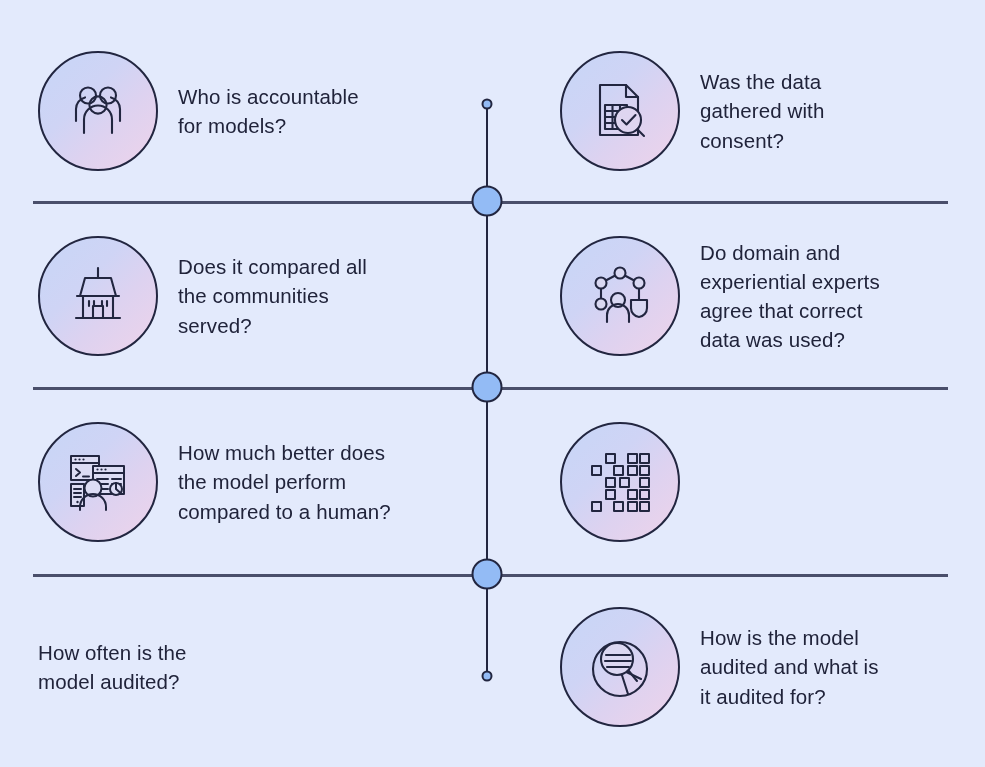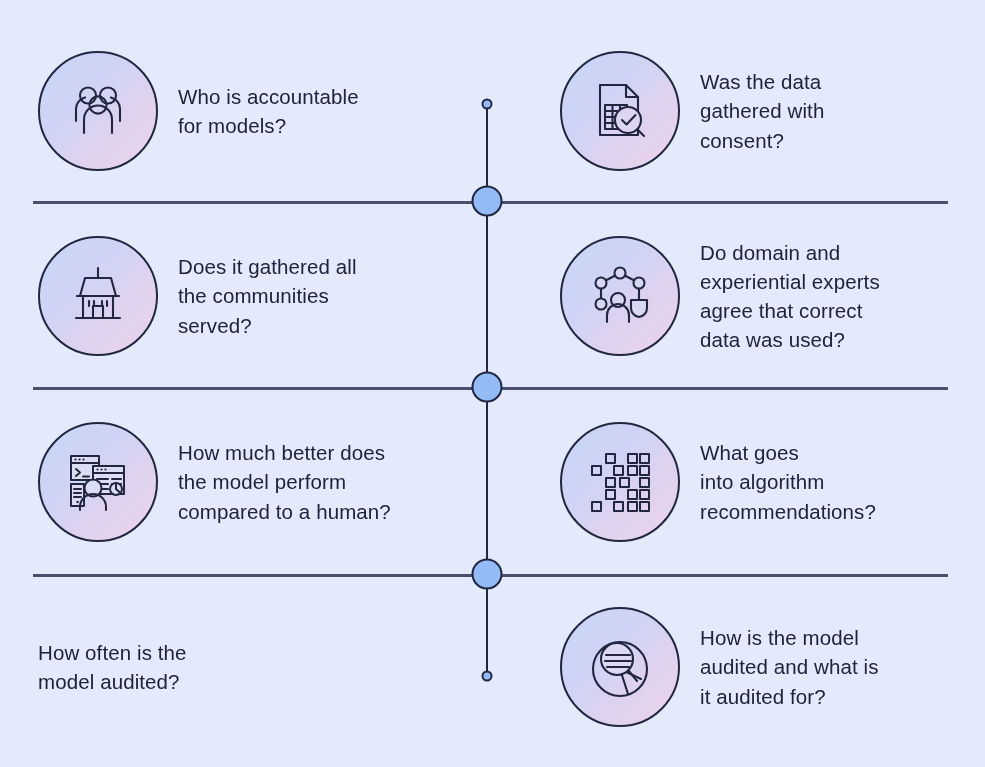--- a/index.html
+++ b/index.html
@@ -168,21 +168,21 @@
       <svg viewBox="0 0 72 72" fill="none" stroke="#222640" stroke-width="2.1" stroke-linecap="round" stroke-linejoin="round">
         <path d="M36 8 v10"></path>
         <path d="M18 36 L23 18 h26 l5 18 Z"></path>
         <path d="M15 36 h42"></path>
         <path d="M21 36 v22 M51 36 v22"></path>
         <path d="M14 58 h44"></path>
         <path d="M27 41 v5 M32 41 v5 M40 41 v5 M45 41 v5"></path>
         <path d="M31 58 v-12 h10 v12"></path>
       </svg>
     </div>
-    <div class="q-text">Does it gathered all
+    <div class="q-text">Does it compared all
 the communities
 served?</div>
   </div>
 
   <div class="item col-right row-2">
     <div class="badge">
       <svg viewBox="0 0 72 72" fill="none" stroke="#222640" stroke-width="2.1" stroke-linecap="round" stroke-linejoin="round">
         <path d="M36 13 L17 23 M36 13 L55 23 M17 23 V43 M55 23 V40"></path>
         <circle cx="36" cy="13" r="5.5" fill="#d9d8f2"></circle>
         <circle cx="17" cy="23" r="5.5" fill="#d9d8f2"></circle>
@@ -247,23 +247,20 @@
         <rect x="22" y="44" width="9" height="9"></rect>
         <rect x="44" y="44" width="9" height="9"></rect>
         <rect x="56" y="44" width="9" height="9"></rect>
 
         <rect x="8" y="56" width="9" height="9"></rect>
         <rect x="30" y="56" width="9" height="9"></rect>
         <rect x="44" y="56" width="9" height="9"></rect>
         <rect x="56" y="56" width="9" height="9"></rect>
       </svg>
     </div>
-    <div class="q-text">What goes
-into algorithm
-recommendations?</div>
   </div>
 
   <div class="item col-left row-4">
     <div class="q-text">How often is the
 model audited?</div>
   </div>
 
   <div class="item col-right row-4">
     <div class="badge">
       <svg viewBox="0 0 72 72" fill="none" stroke="#222640" stroke-width="2.1" stroke-linecap="round" stroke-linejoin="round">

